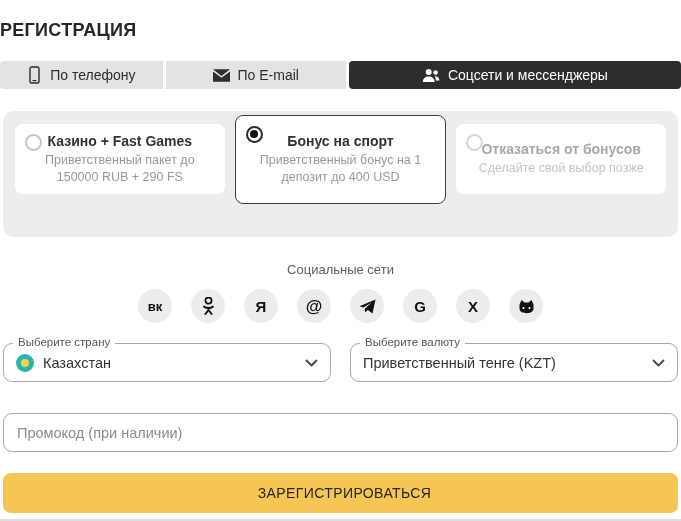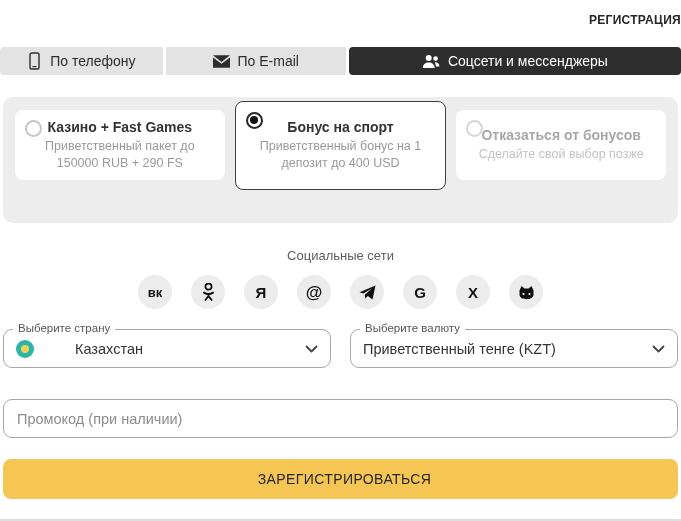--- a/index.html
+++ b/index.html
@@ -5,23 +5,23 @@
   * { box-sizing: border-box; margin: 0; padding: 0; }
   html,body { width: 681px; height: 521px; }
   body {
     font-family: "Liberation Sans", sans-serif;
     background: #ffffff;
     position: relative;
     overflow: hidden;
     color: #2b2b2b;
   }
   .page-title {
-    text-align: right;
-    padding-top: 13px;
-    font-size: 12px;
+    text-align: left;
+    padding-top: 20px;
+    font-size: 18px;
     font-weight: bold;
     color: #262626;
     letter-spacing: 0.3px;
   }
   
   .tabs { display: flex; gap: 3px; margin-top: 20px; height: 28px; }
   .tab {
     background: #e3e3e3;
     color: #2d2d2d;
     display: flex; align-items: center; justify-content: center;
@@ -89,21 +89,21 @@
   .glyph-at { font-size: 17px; }
   
   .select-row { display: flex; gap: 19px; margin: 20px 3px 0; }
   .select-box {
     flex: 1; height: 39px;
     border: 1px solid #a8a8a8; border-radius: 9px;
     position: relative;
     display: flex; align-items: center;
     padding: 0 12px;
     font-size: 14.5px; color: #333;
-    background: #fff; cursor: pointer; gap: 32px;
+    background: #fff; cursor: pointer;
   }
   .float-label {
     position: absolute; top: -8px; left: 9px;
     background: #fff; padding: 0 5px;
     font-size: 11.5px; color: #555;
   }
   .chevron-down { margin-left: auto; display: flex; }
   .flag-kz {
     width: 18px; height: 18px; border-radius: 50%;
     background: #2bb5aa; margin-right: 9px; position: relative; flex: none;

